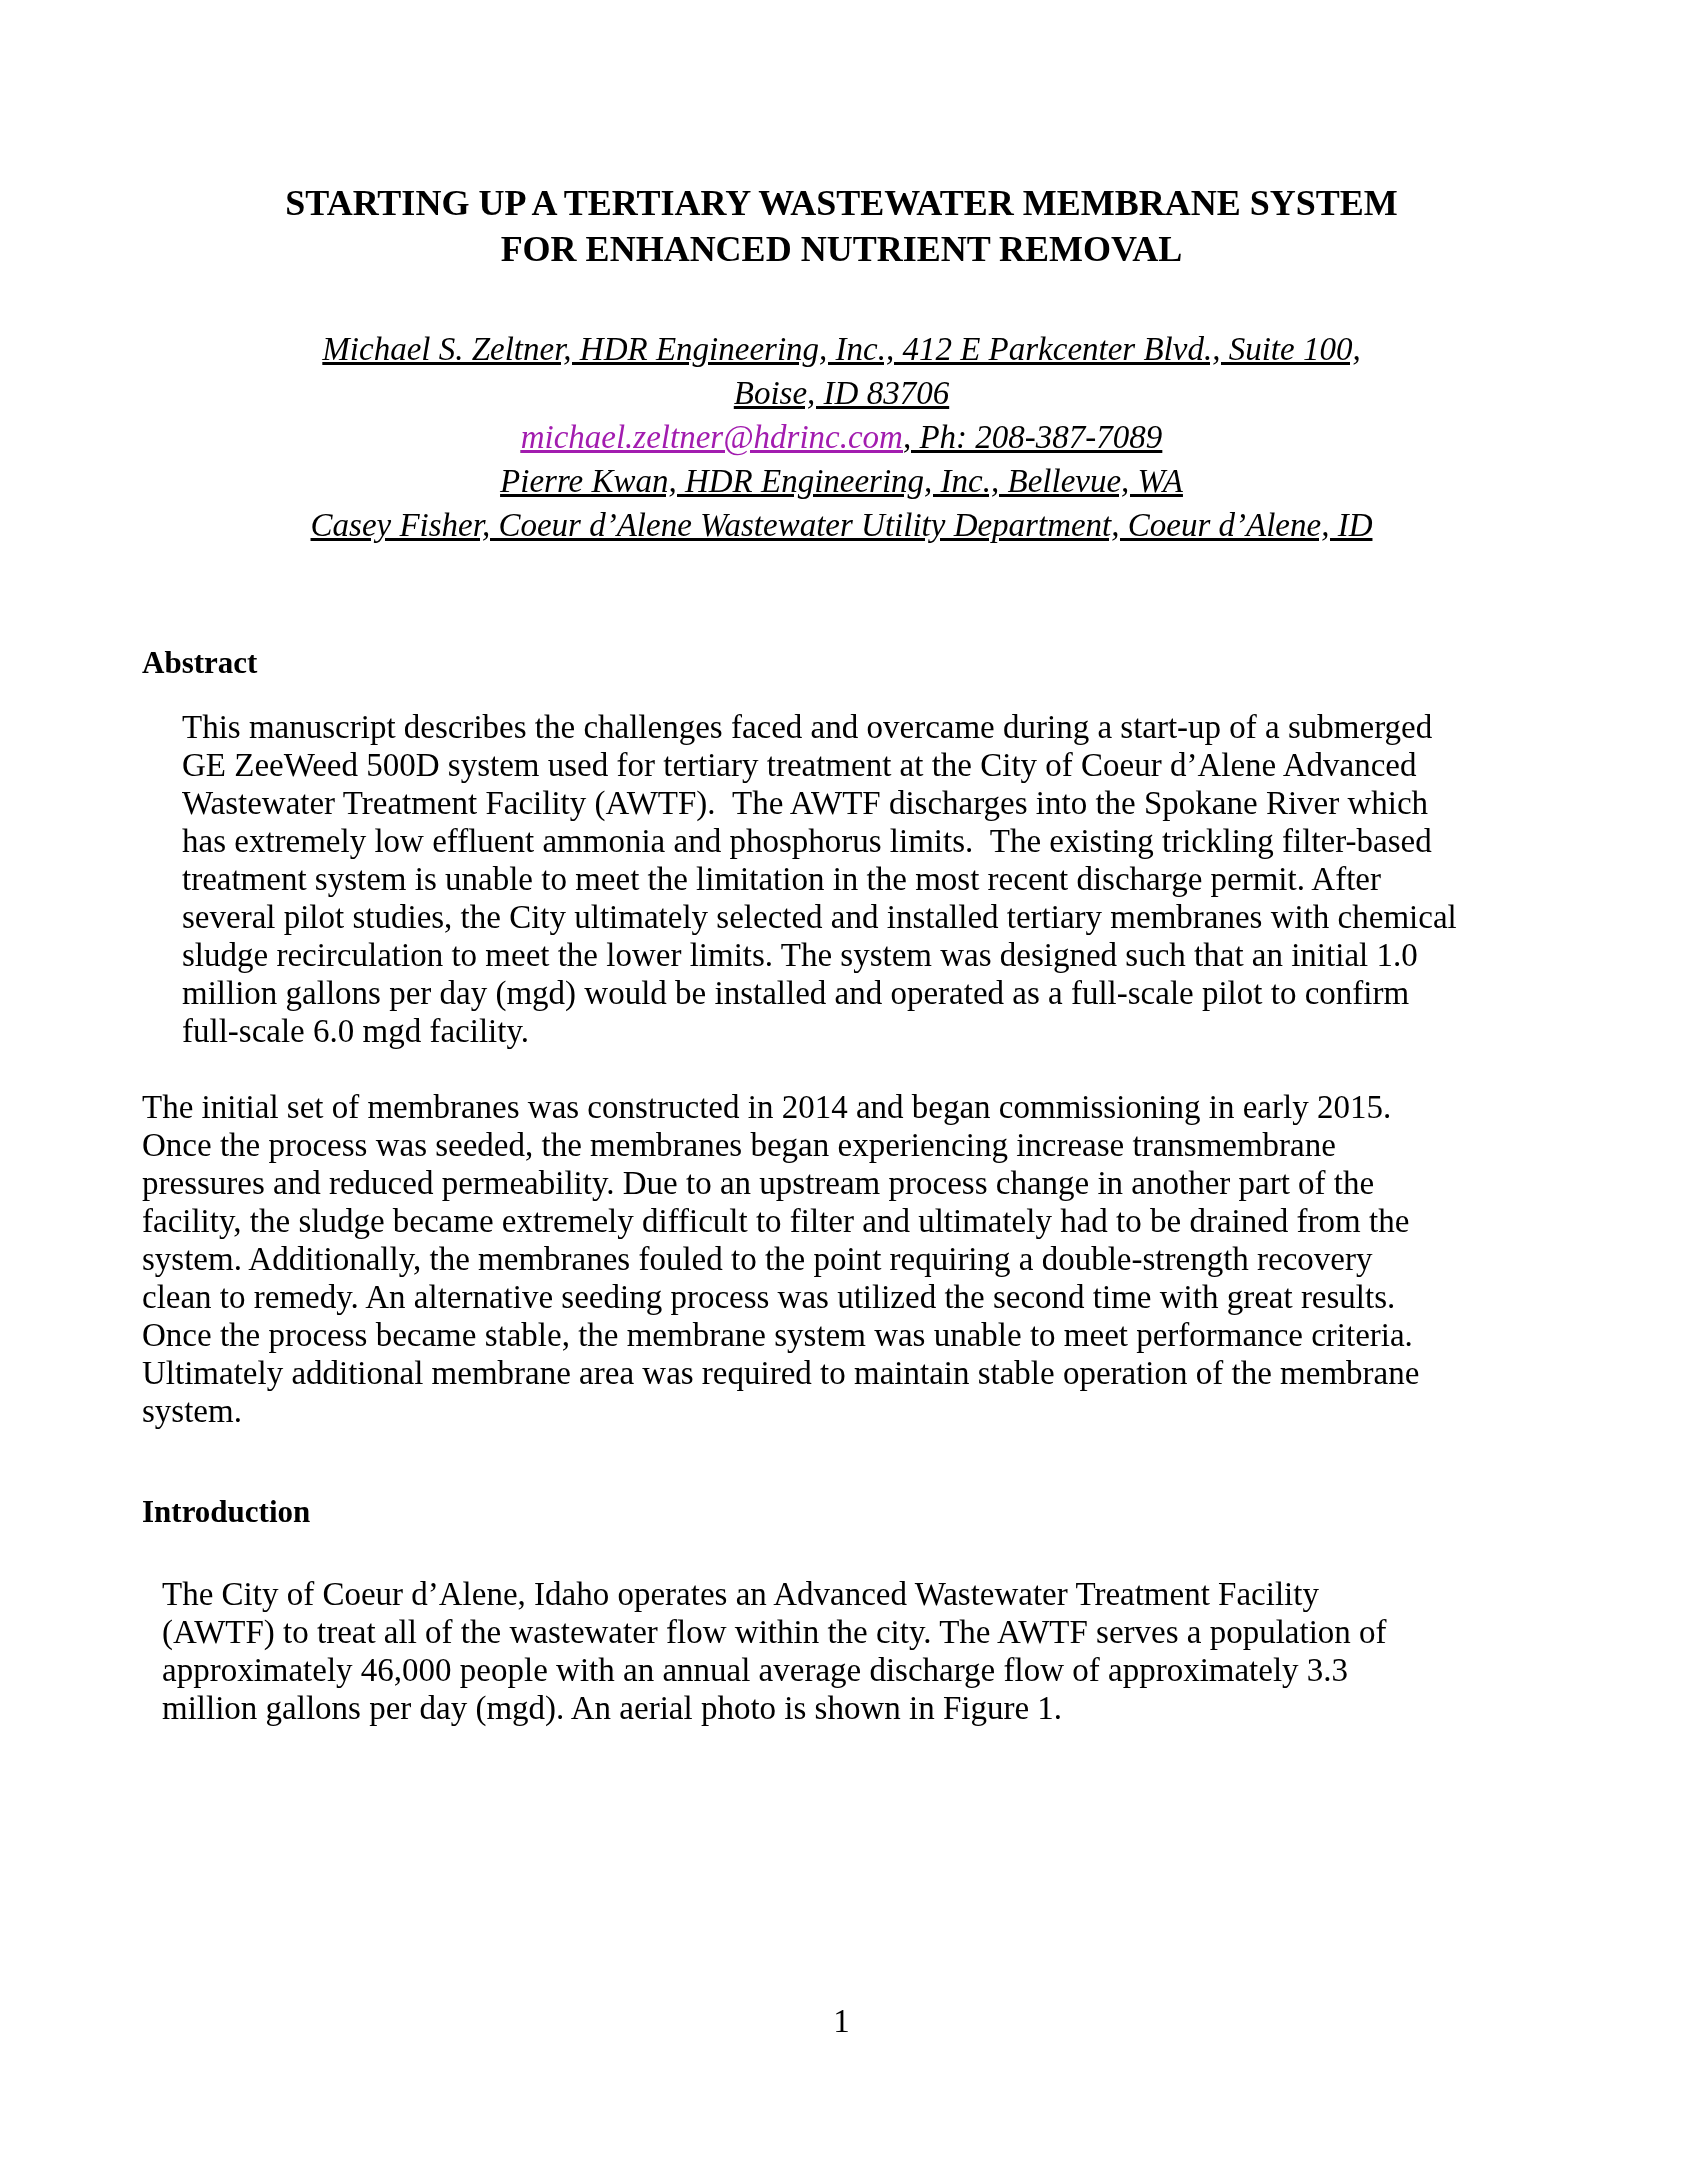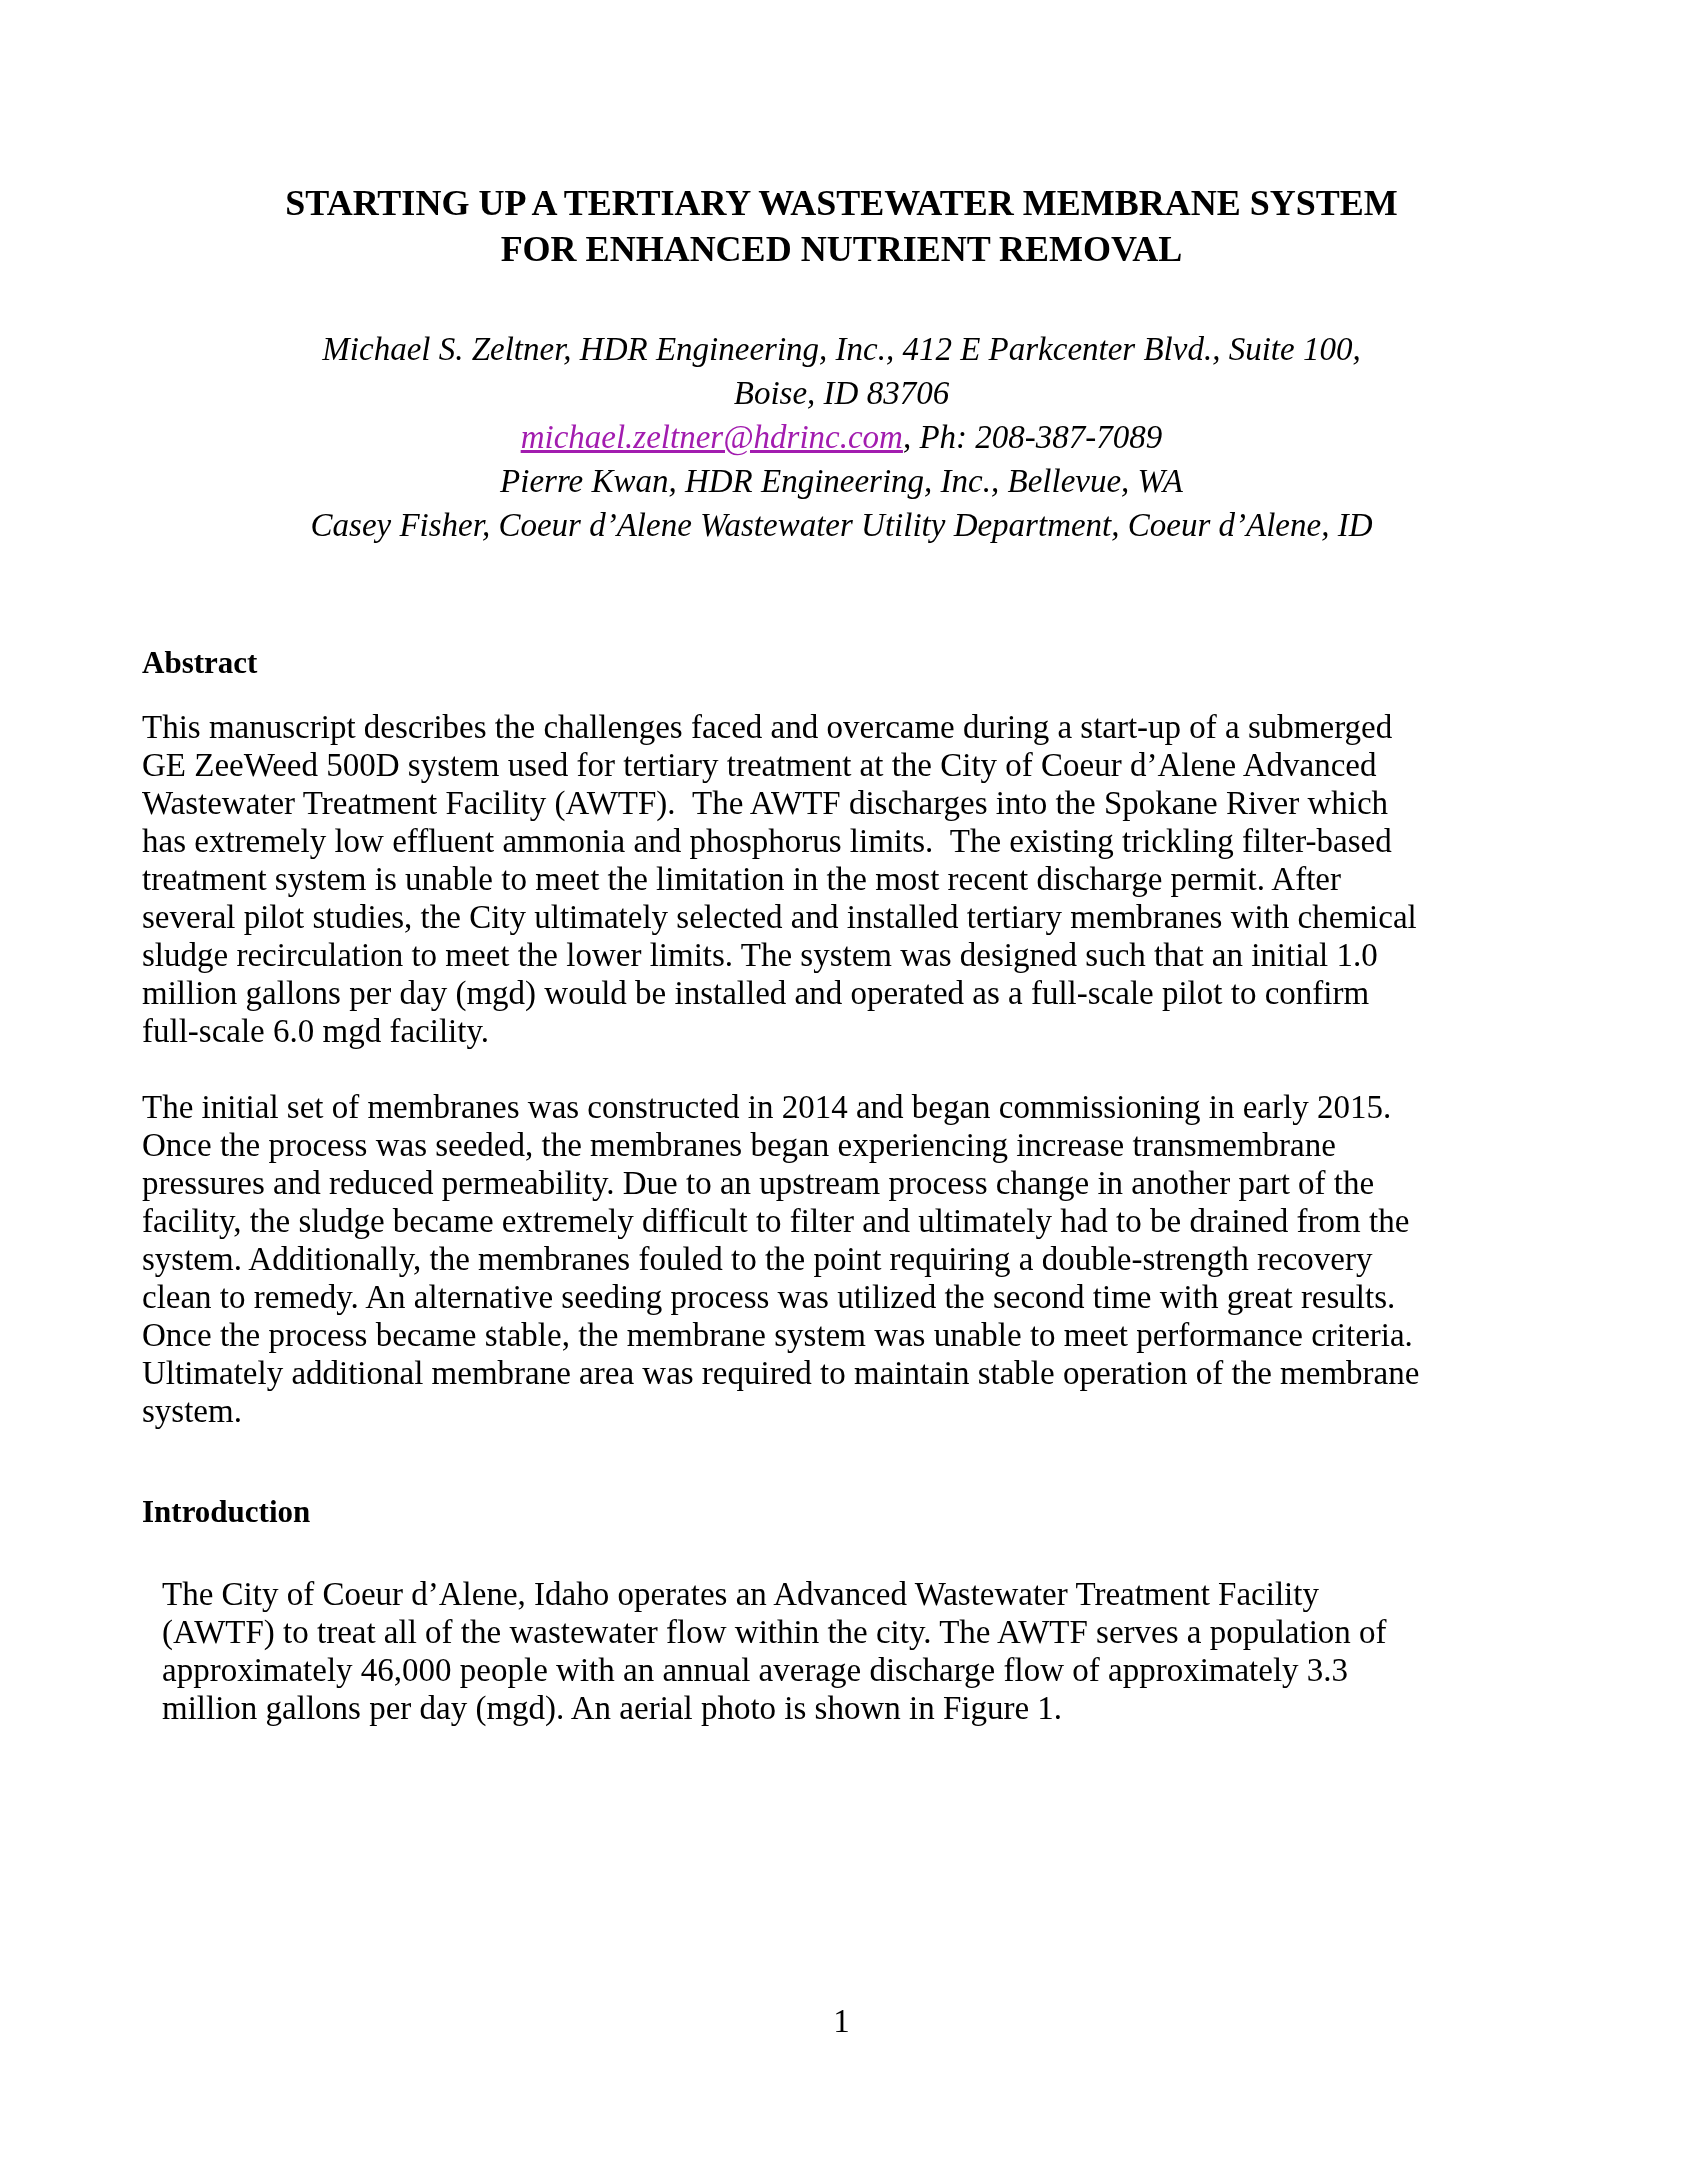--- a/index.html
+++ b/index.html
@@ -25,20 +25,21 @@
     text-align: center;
     white-space: pre-line;
     margin: 0;
   }
   .authors {
     margin-top: 55px;
     font-style: italic;
     font-size: 33px;
     line-height: 44px;
     text-align: center;
+    text-decoration: underline;
   }
   .authors .email-link {
     color: #a21caf;
     text-decoration: underline;
     cursor: pointer;
     font-style: italic;
   }
   .section-heading {
     font-weight: bold;
     font-size: 31px;
@@ -48,21 +49,21 @@
   }
   .heading-abstract { margin-top: 93px; }
   .heading-introduction { margin-top: 59px; }
   .body-para {
     font-size: 33px;
     line-height: 38px;
     text-align: left;
     white-space: pre-line;
     margin: 0;
   }
-  .para-first { margin-top: 22px; }
+  .para-first { margin-top: 22px; margin-left: 40px; }
   .para-follow { margin-top: 38px; }
   .para-after-heading { margin-top: 40px; margin-left: 20px; }
   .page-number {
     position: absolute;
     top: 2002px;
     left: 0;
     width: 100%;
     text-align: center;
     font-size: 33px;
     line-height: 38px;

